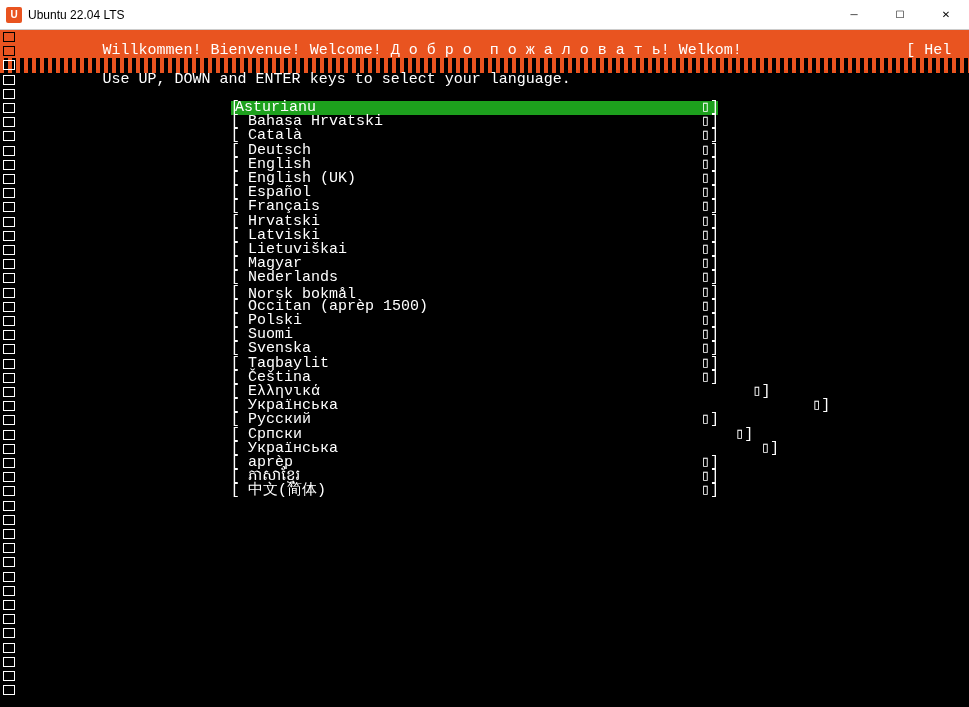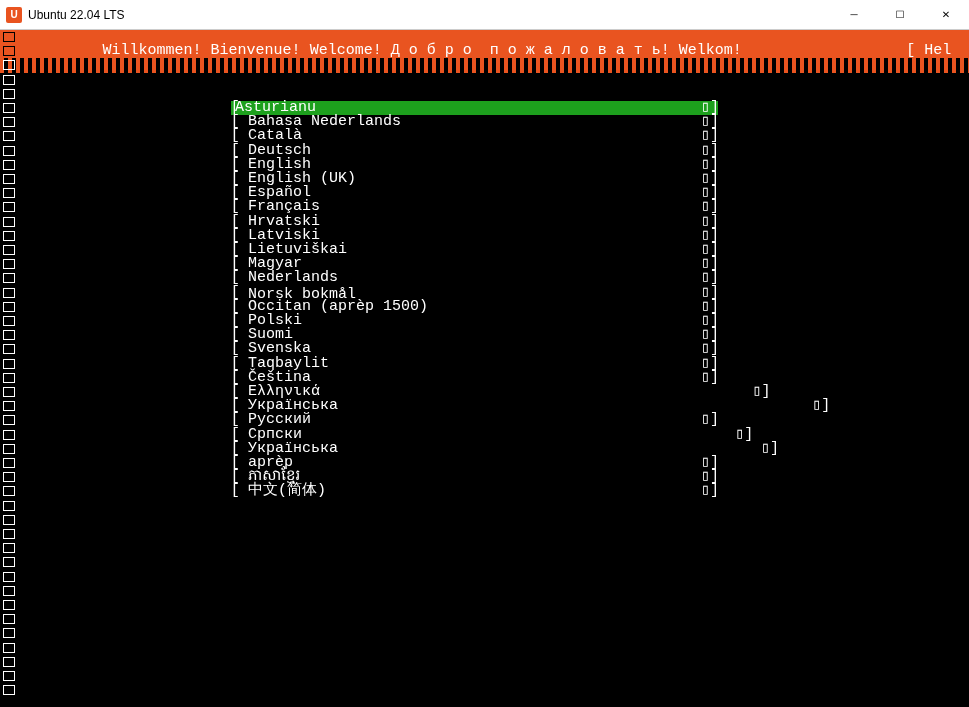--- a/index.html
+++ b/index.html
@@ -66,26 +66,27 @@
   <div class="winbtn">✕</div>
 </div>
 
 <div class="terminal" id="term">
 
 <div class="cell orange-bg" style="left: 0px; top: 0px; width: 969px; height: 14.2px;"></div>
     <div class="cell orange-bg" style="left: 0px; top: 14.2px; width: 969px; height: 14.2px;"></div>
     <span class="cell orange-bg" style="left: 102.6px; top: 14.2px;">Willkommen! Bienvenue! Welcome! Д о б р о  п о ж а л о в а т ь! Welkom!</span>
     <span class="cell orange-bg" style="left: 906.3px; top: 14.2px;">[ Hel</span>
     <div class="cell" style="left: 0px; top: 28.4px; width: 969px; height: 14.2px; background: repeating-linear-gradient(90deg, rgb(233, 84, 32) 0px, rgb(233, 84, 32) 4px, rgb(0, 0, 0) 4px, rgb(0, 0, 0) 8px);"></div>
+    <span class="cell" style="left: 102.6px; top: 42.6px;">Use UP, DOWN and ENTER keys to select your language.</span>
     <div class="cell green-bg" style="left: 230.85px; top: 71px; width: 487.35px; height: 14.2px;"></div>
     <span class="cell green-bg" style="left: 230.85px; top: 71px;">[ </span>
     <span class="cell green-bg" style="left: 235px; top: 71px;">Asturianu</span>
     <span class="cell" style="left: 701.1px; top: 71px;">▯]</span>
     <span class="cell" style="left: 230.85px; top: 85.2px;">[ </span>
-    <span class="cell" style="left: 247.95px; top: 85.2px;">Bahasa Nederlands</span>
+    <span class="cell" style="left: 247.95px; top: 85.2px;">Bahasa Hrvatski</span>
     <span class="cell" style="left: 701.1px; top: 85.2px;">▯]</span>
     <span class="cell" style="left: 230.85px; top: 99.4px;">[ </span>
     <span class="cell" style="left: 247.95px; top: 99.4px;">Català</span>
     <span class="cell" style="left: 701.1px; top: 99.4px;">▯]</span>
     <span class="cell" style="left: 230.85px; top: 113.6px;">[ </span>
     <span class="cell" style="left: 247.95px; top: 113.6px;">Deutsch</span>
     <span class="cell" style="left: 701.1px; top: 113.6px;">▯]</span>
     <span class="cell" style="left: 230.85px; top: 127.8px;">[ </span>
     <span class="cell" style="left: 247.95px; top: 127.8px;">English</span>
     <span class="cell" style="left: 701.1px; top: 127.8px;">▯]</span>

